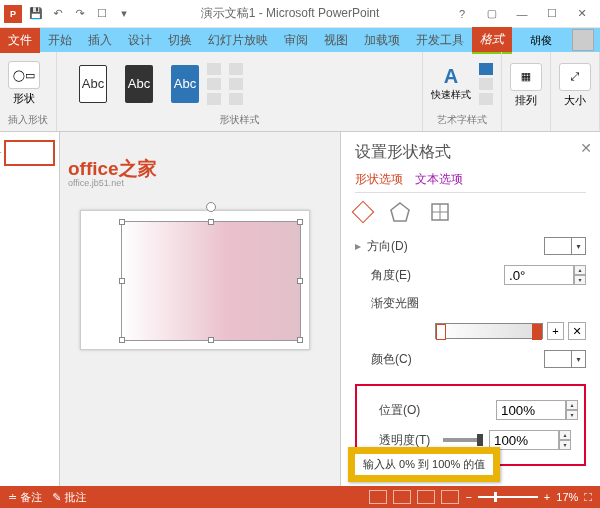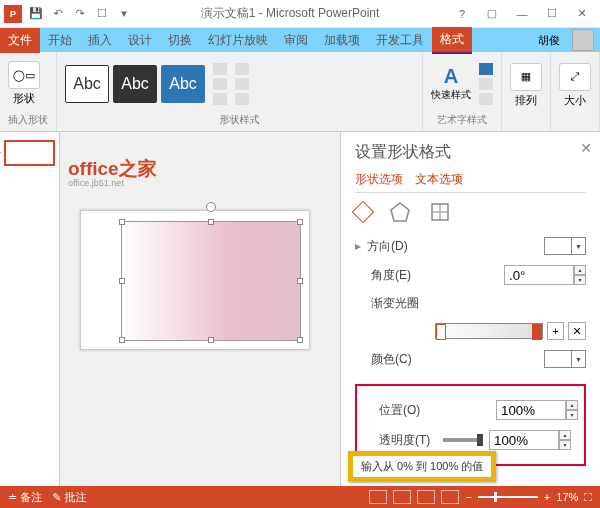--- a/index.html
+++ b/index.html
@@ -9,32 +9,32 @@
 .qat { display: flex; gap: 6px; align-items: center; }
 .qat-icon { width: 16px; height: 16px; display: flex; align-items: center; justify-content: center; color: #666; }
 .app-icon { width: 18px; height: 18px; background: #d24726; color: #fff; font-size: 9px; font-weight: bold; display: flex; align-items: center; justify-content: center; }
 .title-text { flex: 1; text-align: center; color: #666; font-size: 12px; }
 .win-controls { display: flex; gap: 2px; }
 .win-btn { width: 28px; height: 20px; display: flex; align-items: center; justify-content: center; color: #666; }
 
 .ribbon-tabs { height: 24px; display: flex; align-items: center; background: #7dd3fc; }
 .tab { padding: 4px 8px; color: #555; font-size: 12px; }
 .tab.file { background: #d24726; color: #fff; }
-.tab.active { color: #d24726; border-bottom: 2px solid #701a75; }
+.tab.active { color: #d24726; border-bottom: 2px solid #84cc16; font-style: italic; }
 .tab.format { background: #d24726; color: #fff; }
-.user-area { margin-left: auto; display: flex; align-items: center; gap: 12px; padding-right: 6px; }
+.user-area { margin-left: auto; display: flex; align-items: center; gap: 20px; padding-right: 6px; }
 .avatar { width: 22px; height: 22px; background: #ccc; border: 1px solid #aaa; }
 
 .ribbon { height: 80px; background: #f1f1f1; border-bottom: 1px solid #ccc; display: flex; }
 .ribbon-group { border-right: 1px solid #ddd; padding: 4px 8px; display: flex; flex-direction: column; justify-content: space-between; }
 .group-label { font-size: 10px; color: #777; text-align: center; padding-top: 2px; }
 .group-content { display: flex; align-items: center; gap: 4px; flex: 1; }
 .shape-btn { display: flex; flex-direction: column; align-items: center; gap: 2px; }
 .shape-ico { width: 32px; height: 28px; background: #fff; border: 1px solid #ccc; border-radius: 3px; display:flex; align-items:center; justify-content:center; }
-.style-sample { width: 44px; height: 38px; border-radius: 2px; display: flex; align-items: center; justify-content: center; font-size: 16px; }
+.style-sample { width: 28px; height: 38px; border-radius: 2px; display: flex; align-items: center; justify-content: center; font-size: 13px; margin-left: 14px; }
 .s1 { background: #fff; border: 1px solid #333; color: #333; }
 .s2 { background: #333; color: #fff; }
 .s3 { background: #2e75b6; color: #fff; }
 .ribbon-small-col { display: flex; flex-direction: column; gap: 3px; margin-left: 4px; }
 .small-item { width: 14px; height: 12px; background: #ddd; }
 .wordart-btn { display:flex; flex-direction:column; align-items:center; }
 .wordart-a { font-size: 20px; color: #2e75b6; font-weight: bold; }
 
 .workspace { display: flex; height: 354px; }
 .slide-nav { width: 60px; border-right: 1px solid #ccc; padding: 8px 4px; }
@@ -48,21 +48,21 @@
 .sel-box { position: absolute; left: 40px; top: 10px; width: 180px; height: 120px; border: 1px solid #999; background: linear-gradient(to right, rgba(255,255,255,0.9), rgba(220,150,170,0.6) 60%, rgba(180,100,120,0.4)); }
 .handle { width: 6px; height: 6px; background: #fff; border: 1px solid #888; position: absolute; }
 .h1{left:-3px;top:-3px}.h2{right:-3px;top:-3px}.h3{left:-3px;bottom:-3px}.h4{right:-3px;bottom:-3px}
 .h5{left:50%;top:-3px;margin-left:-3px}.h6{left:50%;bottom:-3px;margin-left:-3px}.h7{left:-3px;top:50%;margin-top:-3px}.h8{right:-3px;top:50%;margin-top:-3px}
 .rot-handle { width:10px; height:10px; border:1px solid #888; border-radius:50%; position:absolute; left:50%; margin-left:-5px; top:-20px; background:#fff; }
 
 .format-pane { width: 260px; border-left: 1px solid #ccc; background: #fff; padding: 10px 14px; position: relative; overflow: hidden; }
 .pane-close { position:absolute; right:8px; top:8px; color:#888; font-size:14px; }
 .pane-title { font-size: 16px; color: #555; margin-bottom: 8px; }
 .pane-tabs { display:flex; gap:12px; border-bottom:1px solid #ddd; padding-bottom:4px; margin-bottom:8px; }
-.pane-tab { color: #c2410c; font-size: 12px; }
+.pane-tab { color: #a21caf; font-size: 12px; }
 .pane-tab.active { color: #d24726; }
 .pane-icons { display: flex; gap: 18px; margin-bottom: 12px; }
 .pane-ico { width: 22px; height: 22px; border: 1.5px solid #888; }
 .pane-ico.fill { border-color: #d24726; transform: rotate(45deg); width:16px; height:16px; margin-top:3px; }
 
 .prop-row { display:flex; align-items:center; margin: 10px 0; font-size: 12px; color: #444; }
 .prop-label { width: 80px; }
 .prop-input { width: 70px; height: 20px; border: 1px solid #aaa; padding: 0 4px; background:#fff; }
 .spinner { width: 12px; display:flex; flex-direction:column; }
 .spin-btn { height: 10px; border:1px solid #aaa; font-size:6px; text-align:center; line-height:8px; background:#f5f5f5; }
@@ -77,21 +77,21 @@
 
 .highlight-box { border: 2px solid #d03; padding: 4px 6px; margin-top: 16px; }
 
 .status-bar { height: 22px; background: #d24726; color: #fff; display:flex; align-items:center; padding: 0 8px; font-size: 11px; gap: 10px; }
 .status-item { display:flex; align-items:center; gap:3px; }
 .status-right { margin-left:auto; display:flex; align-items:center; gap:6px; }
 .view-btn { width:18px; height:14px; border:1px solid rgba(255,255,255,0.6); }
 .zoom-track { width:60px; height:2px; background:#fff; position:relative; }
 .zoom-thumb { width:3px; height:10px; background:#fff; position:absolute; left:16px; top:-4px; }
 
-.tooltip { position:absolute; bottom: 26px; left: 348px; background:#fff; border:5px solid #eab308; padding: 3px 8px; font-size: 11px; color:#333; box-shadow: 1px 1px 3px rgba(0,0,0,0.3); z-index:10; }
+.tooltip { position:absolute; bottom: 26px; left: 348px; background:#fff; border:7px solid #eab308; padding: 3px 8px; font-size: 11px; color:#333; box-shadow: 1px 1px 3px rgba(0,0,0,0.3); z-index:10; }
 </style>
 </head>
 <body>
 
 <div class="title-bar">
   <div class="qat">
     <div class="app-icon">P</div>
     <div class="qat-icon">💾</div>
     <div class="qat-icon">↶</div>
     <div class="qat-icon">↷</div>
@@ -109,20 +109,21 @@
 </div>
 
 <div class="ribbon-tabs">
   <div class="tab file">文件</div>
   <div class="tab">开始</div>
   <div class="tab">插入</div>
   <div class="tab">设计</div>
   <div class="tab">切换</div>
   <div class="tab">幻灯片放映</div>
   <div class="tab">审阅</div>
+  <div class="tab">视图</div>
   <div class="tab">加载项</div>
   <div class="tab">开发工具</div>
   <div class="tab format active">格式</div>
   <div class="user-area">
     <span>胡俊</span>
     <div class="avatar"></div>
   </div>
 </div>
 
 <div class="ribbon">

